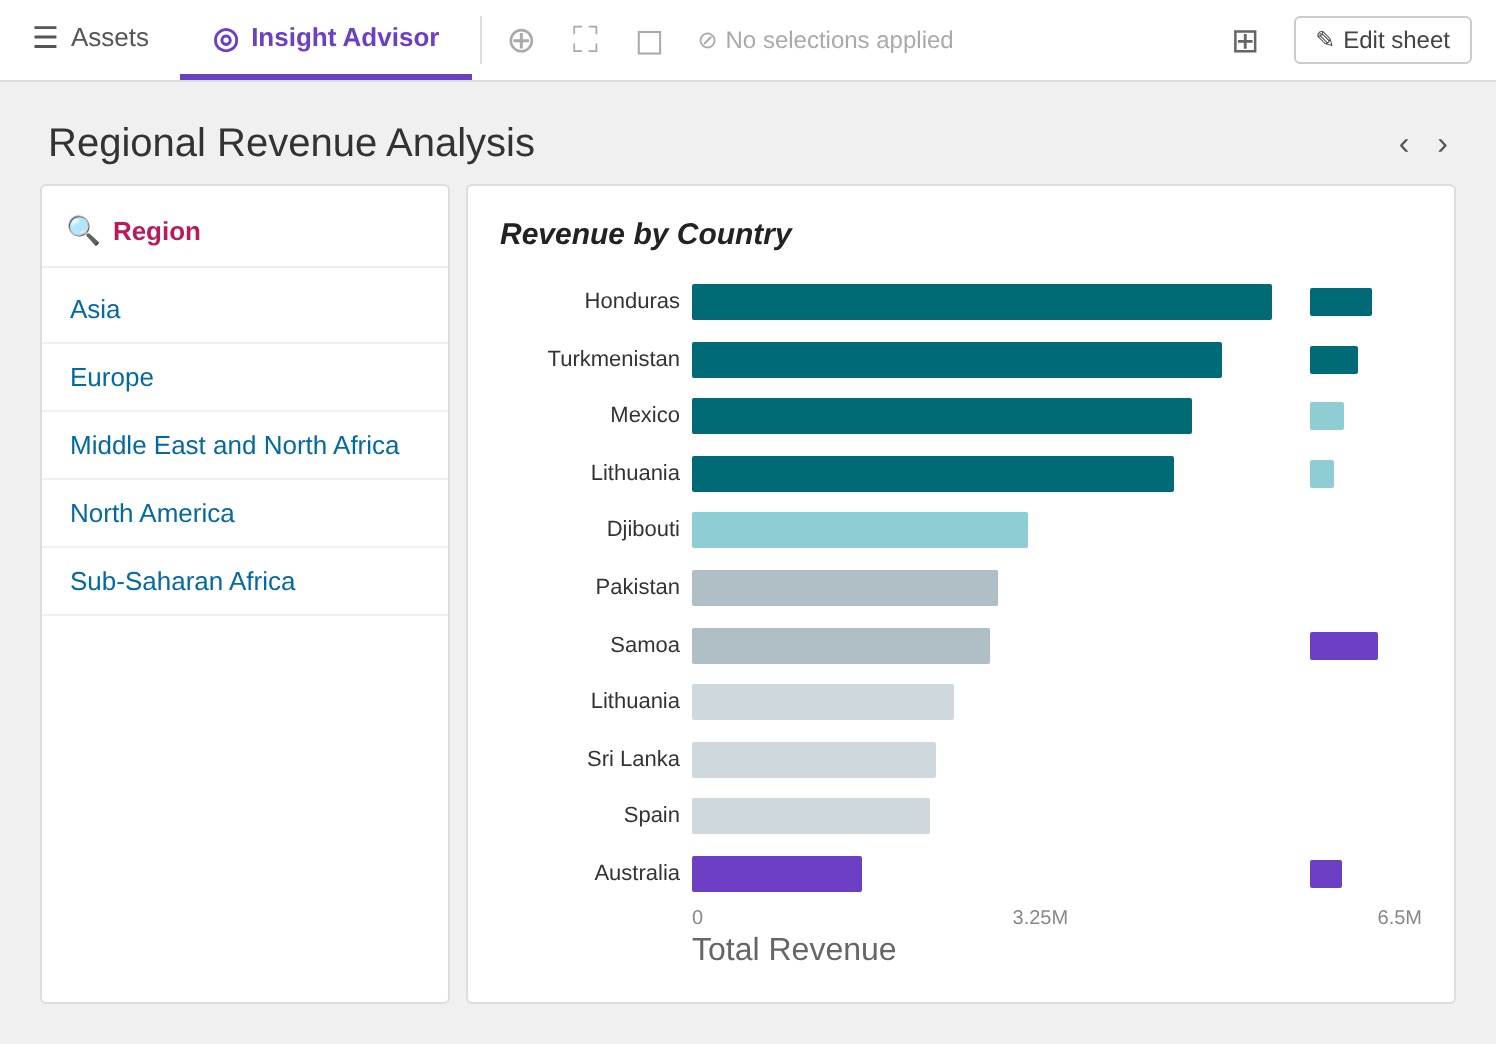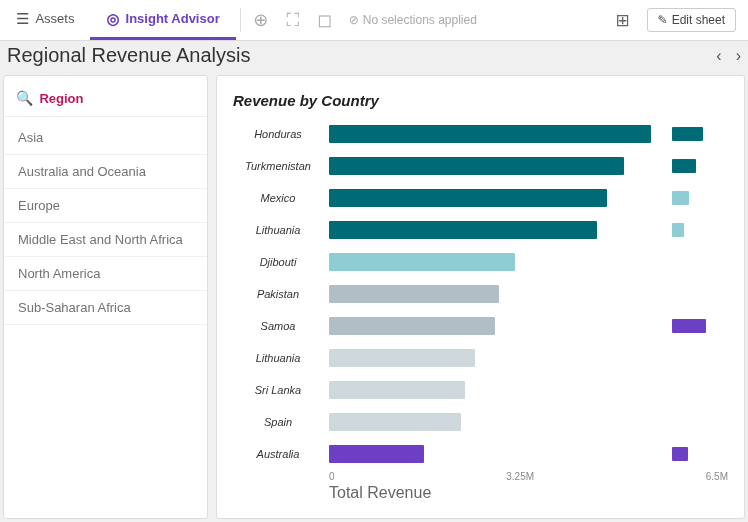--- a/index.html
+++ b/index.html
@@ -31,58 +31,58 @@
       background: #fff; cursor: pointer; font-size: 12px; color: #444;
     }
     .icon-btn {
       width: 32px; height: 32px; display: flex; align-items: center;
       justify-content: center; cursor: pointer; color: #666; font-size: 16px;
       border: none; background: none;
     }
     .sep { width: 1px; height: 24px; background: #ddd; margin: 0 4px; }
 
     
-    .page { display: flex; flex-direction: column; height: calc(522px - 41px); background: #f0f0f0; padding: 3px; gap: 8px; }
+    .page { display: flex; flex-direction: column; height: calc(522px - 41px); background: #f0f0f0; padding: 20px; gap: 8px; }
     .page-title { font-size: 20px; font-weight: 300; color: #333; padding-left: 4px; display: flex; align-items: center; justify-content: space-between; }
     .page-title-nav { display: flex; gap: 6px; }
     .chevron-btn { background: none; border: none; cursor: pointer; color: #555; font-size: 16px; padding: 2px 4px; }
 
     .content-row { display: flex; gap: 8px; flex: 1; overflow: hidden; }
 
     
     .sidebar {
       width: 205px; min-width: 205px; background: #fff;
       border: 1px solid #ddd; border-radius: 3px; padding: 10px 0;
       display: flex; flex-direction: column;
     }
     .sidebar-search {
       display: flex; align-items: center; gap: 6px;
       padding: 4px 12px 10px 12px; border-bottom: 1px solid #eee;
       margin-bottom: 4px;
     }
     .search-icon { color: #888; font-size: 14px; }
     .sidebar-label { font-size: 13px; font-weight: 600; color: #be185d; }
     .sidebar-item {
-      padding: 9px 14px; font-size: 13px; color: #737373;
+      padding: 9px 14px; font-size: 13px; color: #0369a1;
       border-bottom: 1px solid #f0f0f0; cursor: pointer;
     }
 
     
     .chart-panel {
       flex: 1; background: #fff; border: 1px solid #ddd;
       border-radius: 3px; padding: 16px; display: flex; flex-direction: column;
       overflow: hidden;
     }
     .chart-title { font-size: 15px; font-weight: 700; color: #222; margin-bottom: 12px; font-style: italic; }
 
     .chart-area { flex: 1; display: flex; flex-direction: column; position: relative; }
     .chart-inner { display: flex; flex: 1; }
     .bars-section { flex: 1; display: flex; flex-direction: column; justify-content: space-between; position: relative; }
     .bar-row { display: flex; align-items: center; gap: 6px; height: 26px; }
-    .bar-label { width: 90px; text-align: center; font-size: 11px; color: #333; flex-shrink: 0; font-style: italic; }
+    .bar-label { width: 90px; text-align: right; font-size: 11px; color: #333; flex-shrink: 0; }
     .bar-container { flex: 1; display: flex; align-items: center; position: relative; height: 18px; }
     .bar { height: 100%; border-radius: 1px; }
 
     
     .right-bars { width: 60px; display: flex; flex-direction: column; justify-content: space-between; padding-left: 4px; }
     .right-bar-row { height: 26px; display: flex; align-items: center; }
     .right-bar { height: 14px; border-radius: 1px; }
 
     
     .x-axis { display: flex; align-items: center; padding-left: 96px; margin-top: 4px; }
@@ -136,21 +136,20 @@
   </div>
 
   <div class="content-row">
 
     <div class="sidebar">
       <div class="sidebar-search">
         <span class="search-icon">🔍</span>
         <span class="sidebar-label">Region</span>
       </div>
       <div class="sidebar-item">Asia</div>
-      <div class="sidebar-item">Australia and Oceania</div>
       <div class="sidebar-item">Europe</div>
       <div class="sidebar-item">Middle East and North Africa</div>
       <div class="sidebar-item">North America</div>
       <div class="sidebar-item">Sub-Saharan Africa</div>
     </div>
 
     <div class="chart-panel">
       <div class="chart-title">Revenue by Country</div>
       <div class="chart-area">
         <div class="chart-inner">

